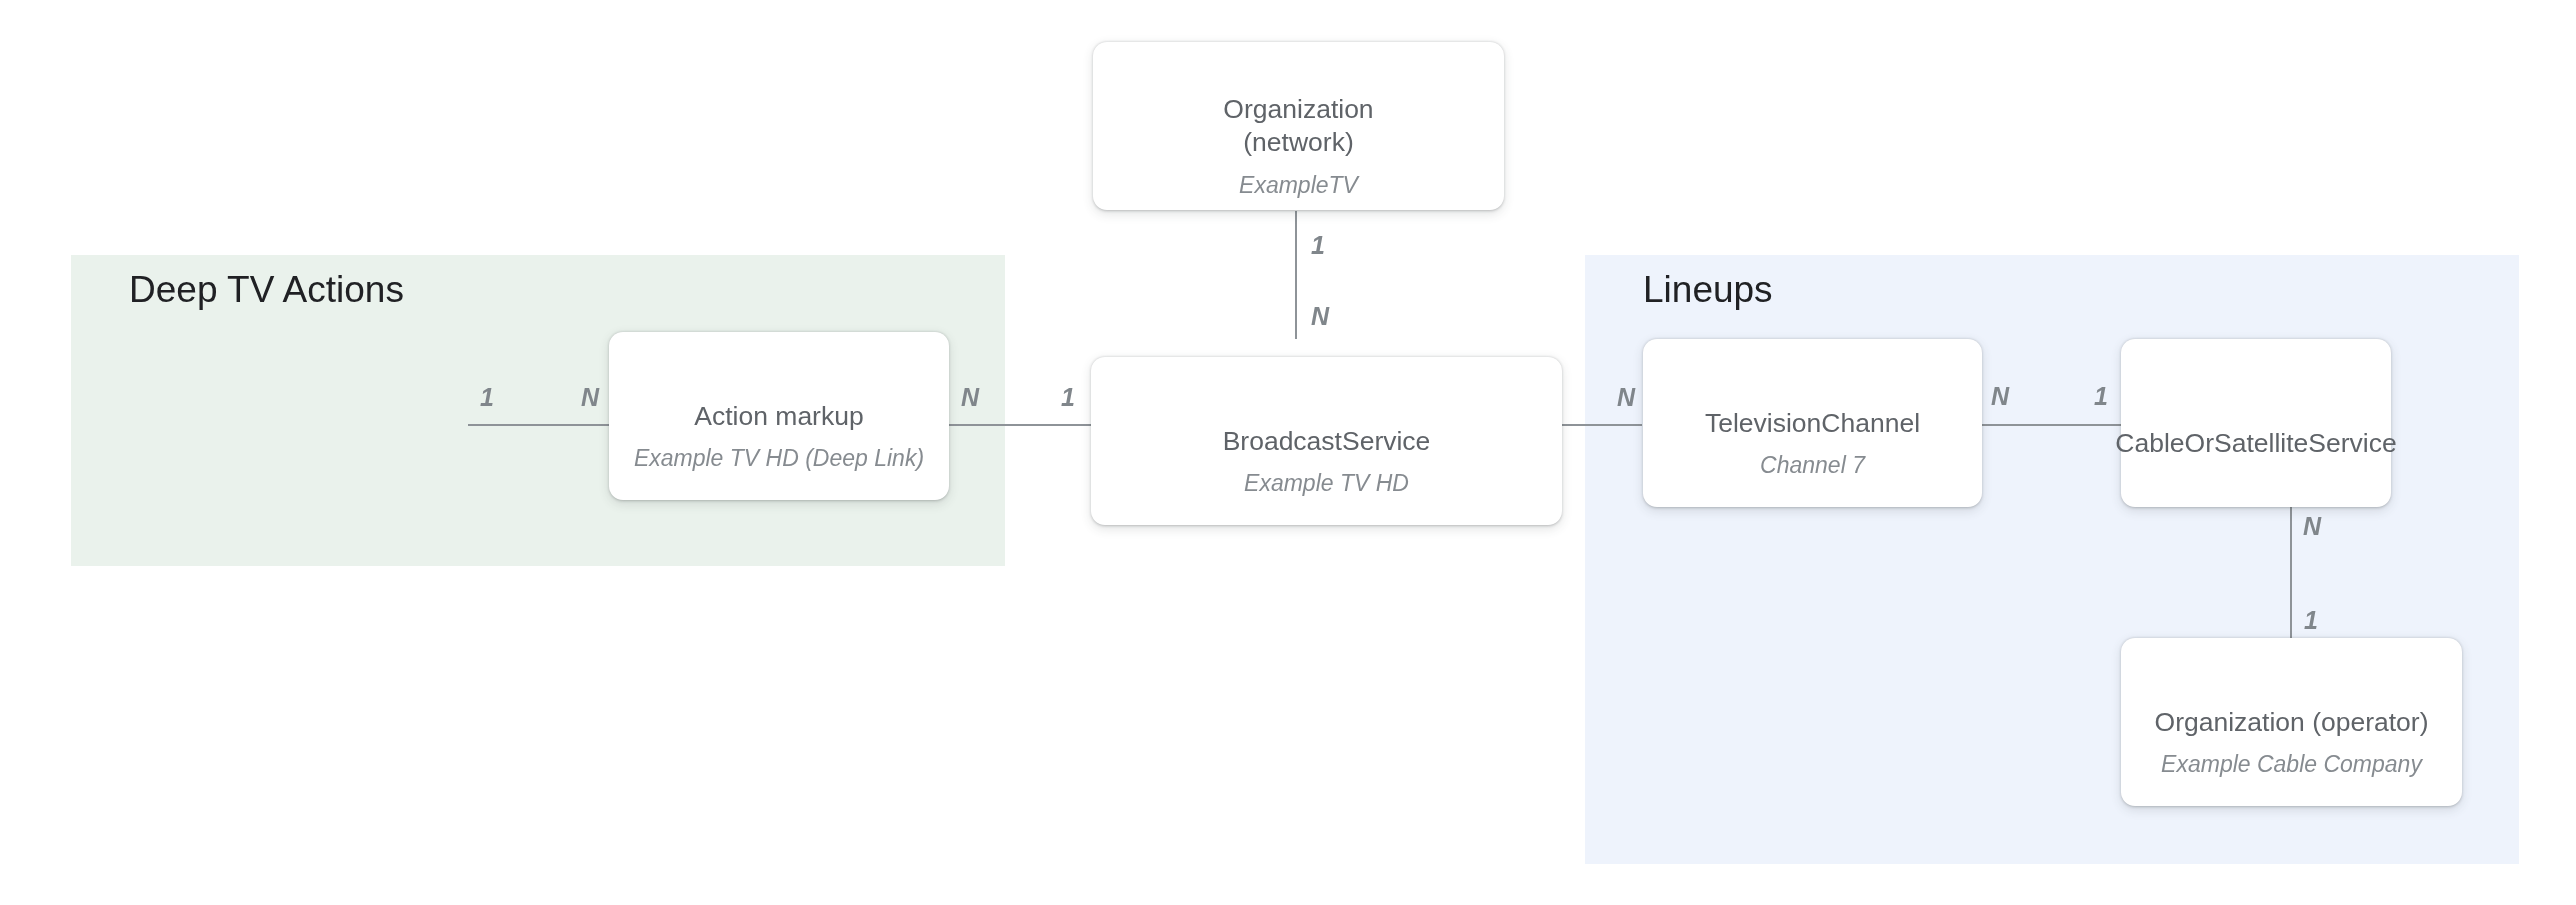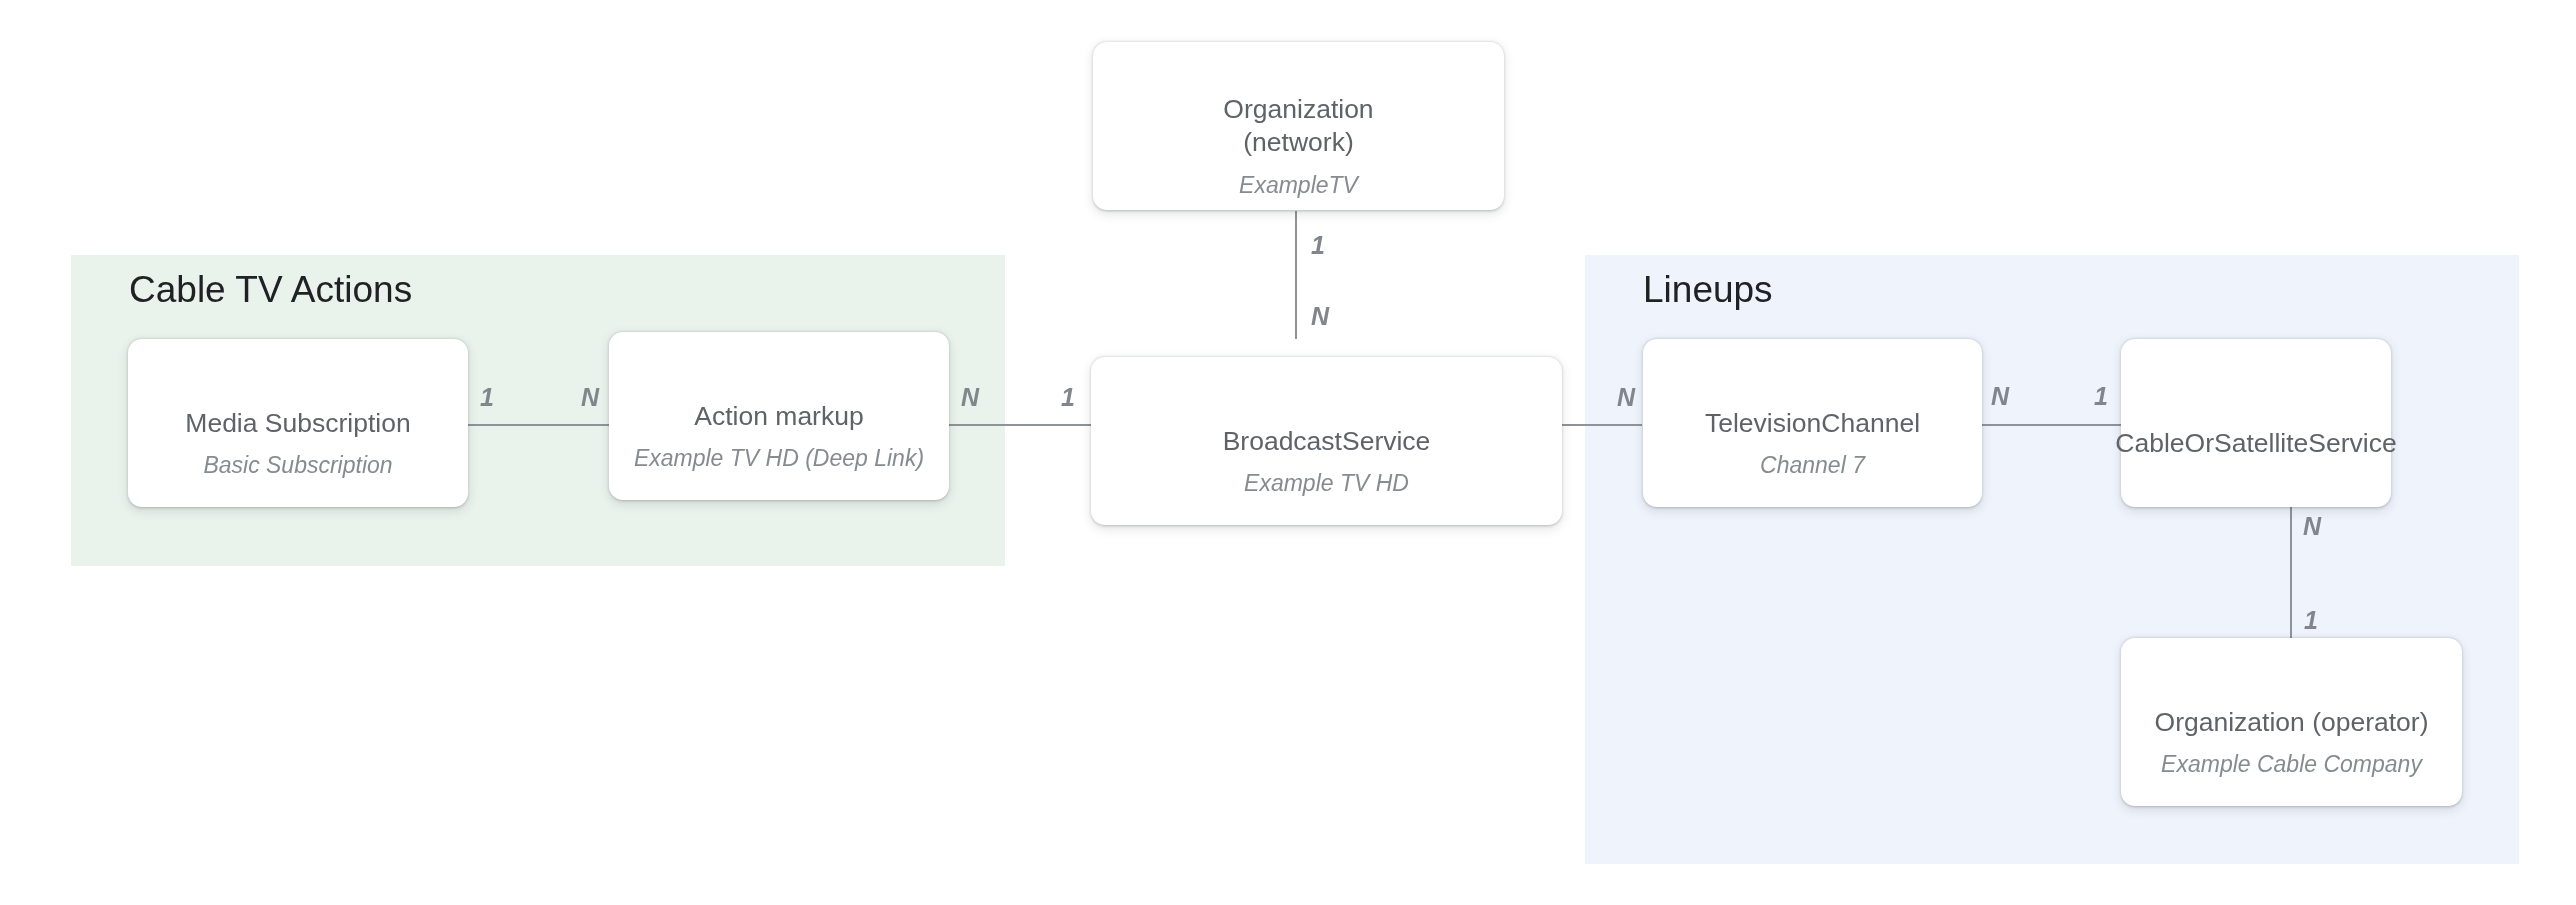--- a/index.html
+++ b/index.html
@@ -73,21 +73,21 @@
     color: var(--cardinality-label, #80868B);
     white-space: nowrap;
   }
 </style>
 </head>
 <body>
 
 <div class="canvas">
 
   <section class="panel panel-green" style="left:71px; top:255px; width:934px; height:311px;">
-    <h2 class="panel-title">Cable TV Actions</h2>
+    <h2 class="panel-title">Deep TV Actions</h2>
   </section>
 
   <section class="panel panel-blue" style="left:1585px; top:255px; width:934px; height:609px;">
     <h2 class="panel-title">Lineups</h2>
   </section>
 
   <div class="connector v" style="left:1295px; top:211px; height:128px;"></div>
   <div class="connector h" style="left:468px; top:424px; width:141px;"></div>
   <div class="connector h" style="left:945px; top:424px; width:146px;"></div>
   <div class="connector h" style="left:1499px; top:424px; width:143px;"></div>
@@ -111,24 +111,20 @@
 
   <span class="cardinality" style="left:2312px; top:526px;">N</span>
   <span class="cardinality" style="left:2311px; top:620px;">1</span>
 
   <div class="node" style="left:1093px; top:42px; width:411px;">
     <div class="node-title">Organization
 (network)</div>
     <div class="node-subtitle">ExampleTV</div>
   </div>
 
-  <div class="node" style="left:128px; top:339px; width:340px;">
-    <div class="node-title">Media Subscription</div>
-    <div class="node-subtitle">Basic Subscription</div>
-  </div>
 
   <div class="node" style="left:609px; top:332px; width:340px;">
     <div class="node-title">Action markup</div>
     <div class="node-subtitle">Example TV HD (Deep Link)</div>
   </div>
 
   <div class="node" style="left:1091px; top:357px; width:471px;">
     <div class="node-title">BroadcastService</div>
     <div class="node-subtitle">Example TV HD</div>
   </div>

